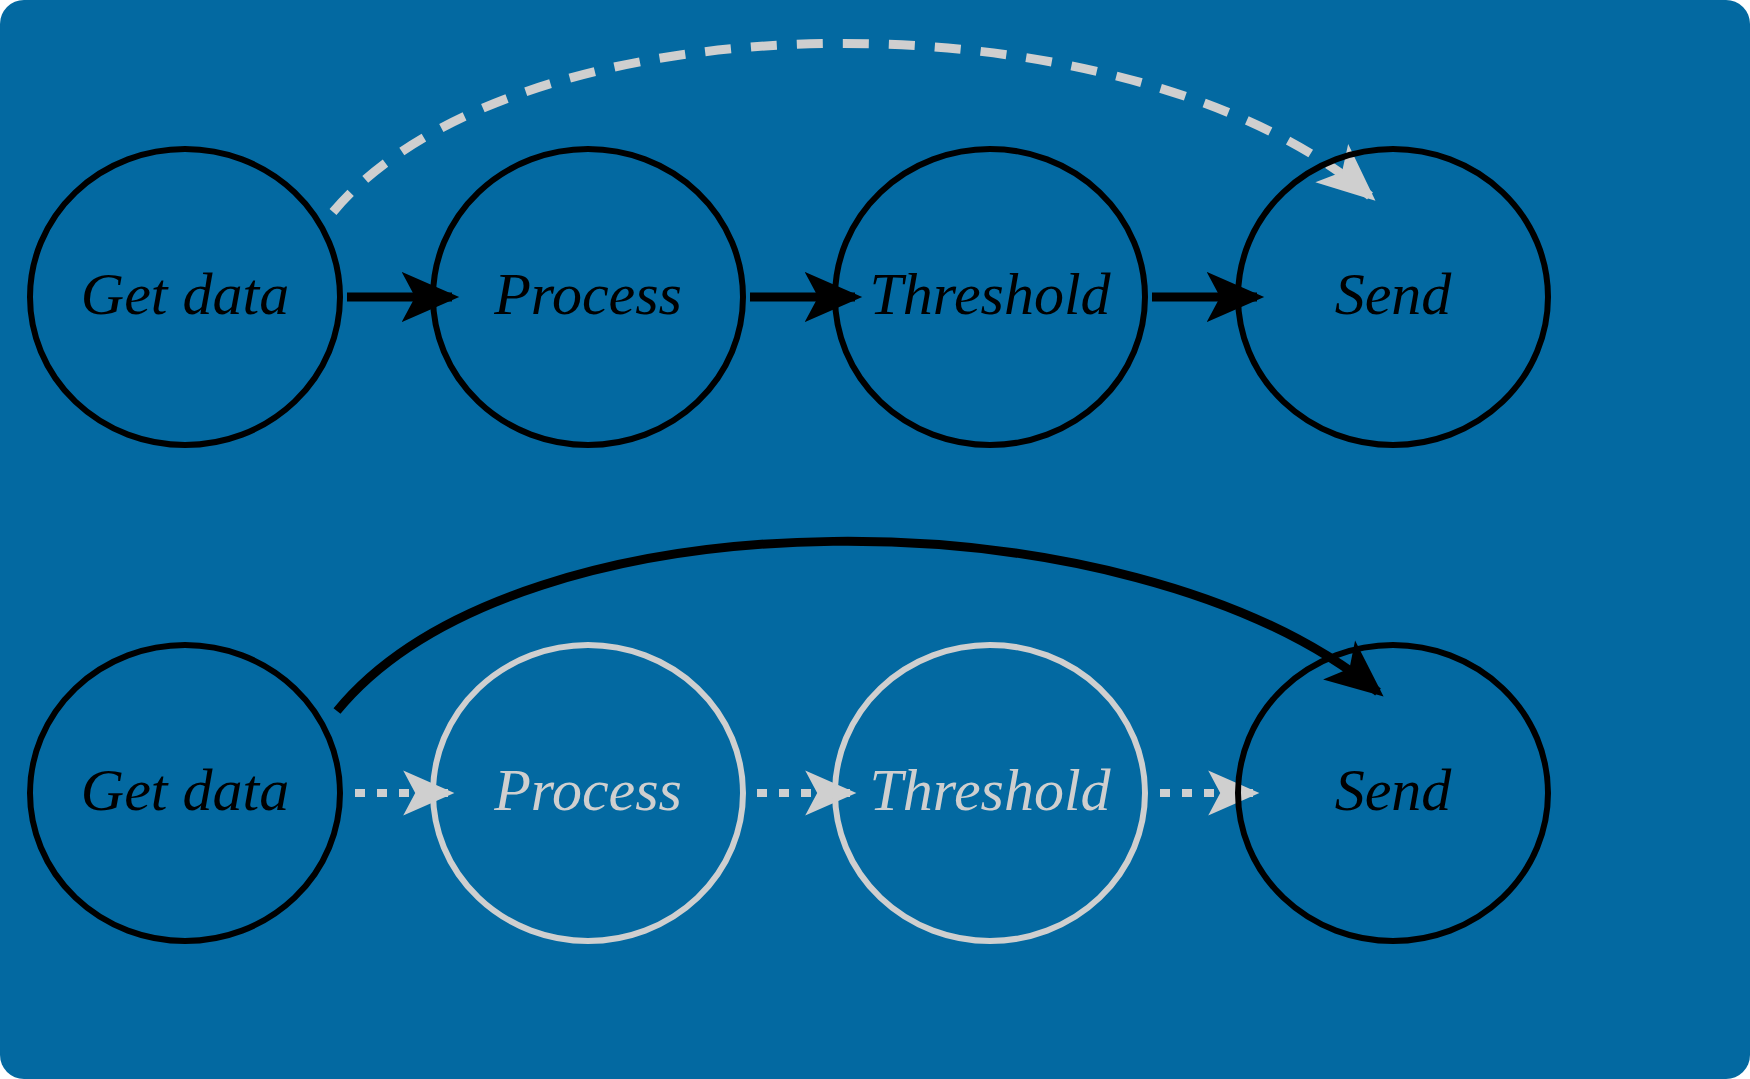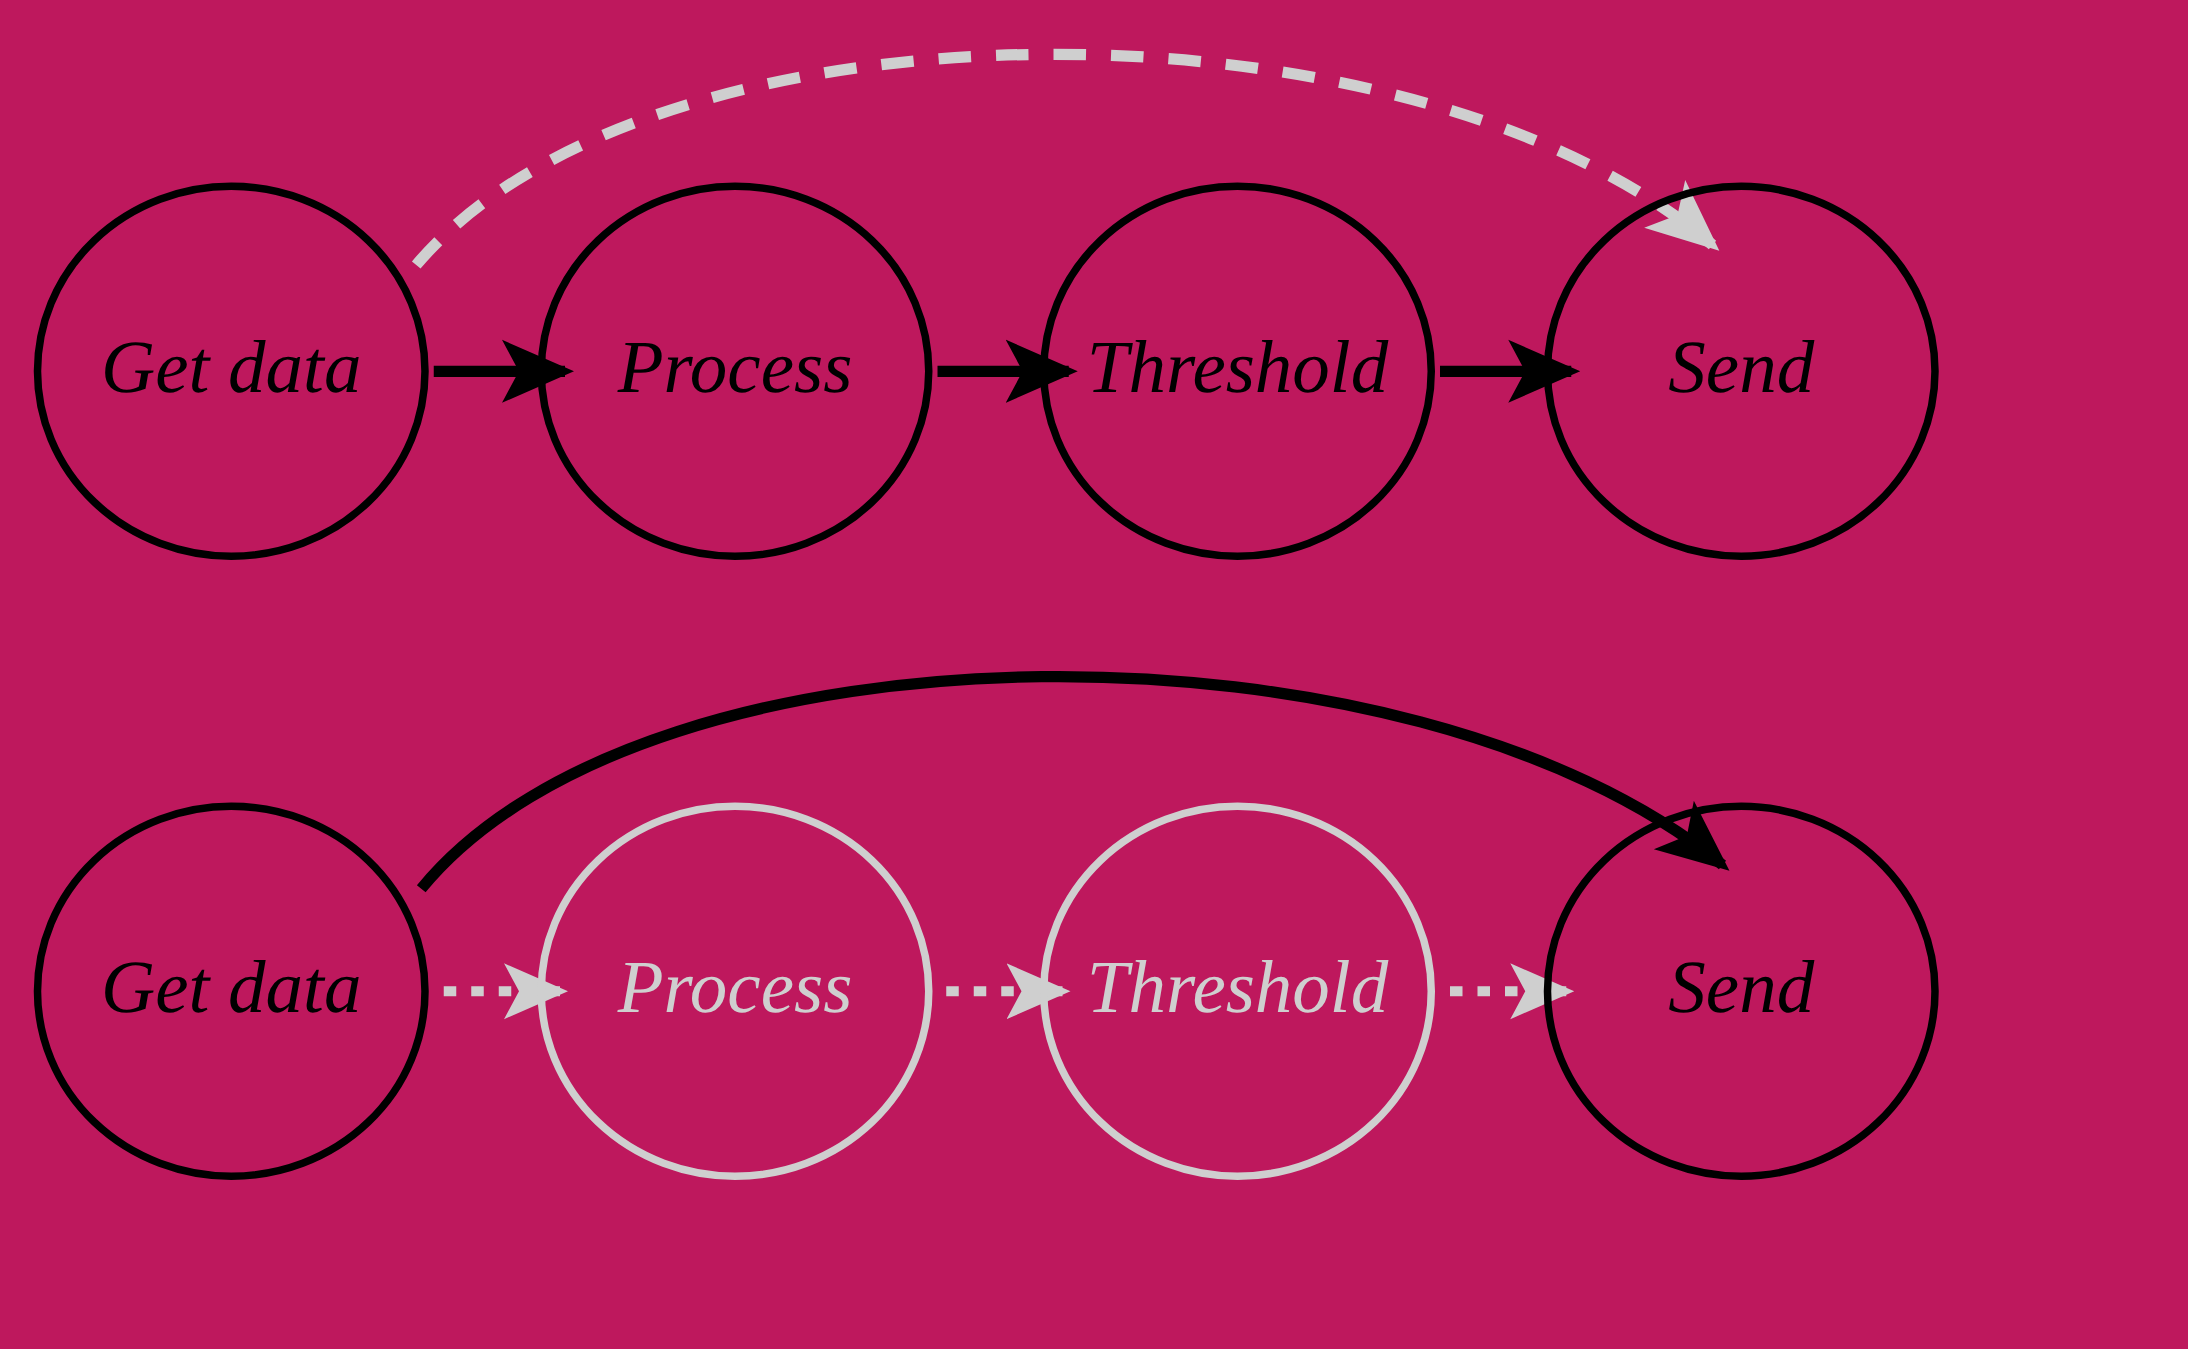--- a/index.html
+++ b/index.html
@@ -4,23 +4,24 @@
 <style>
   html, body {
     margin: 0;
     padding: 0;
     background: #ffffff;
   }
   #root {
     position: relative;
     width: 1750px;
     height: 1079px;
-    background: #be185d;
+    background: #0369a1;
     overflow: hidden;
     font-family: "Liberation Serif", "DejaVu Serif", serif;
+    border-radius: 24px;
   }
   svg.diagram {
     position: absolute;
     top: 0;
     left: 0;
     width: 1750px;
     height: 1079px;
     display: block;
   }
   .node-label {

